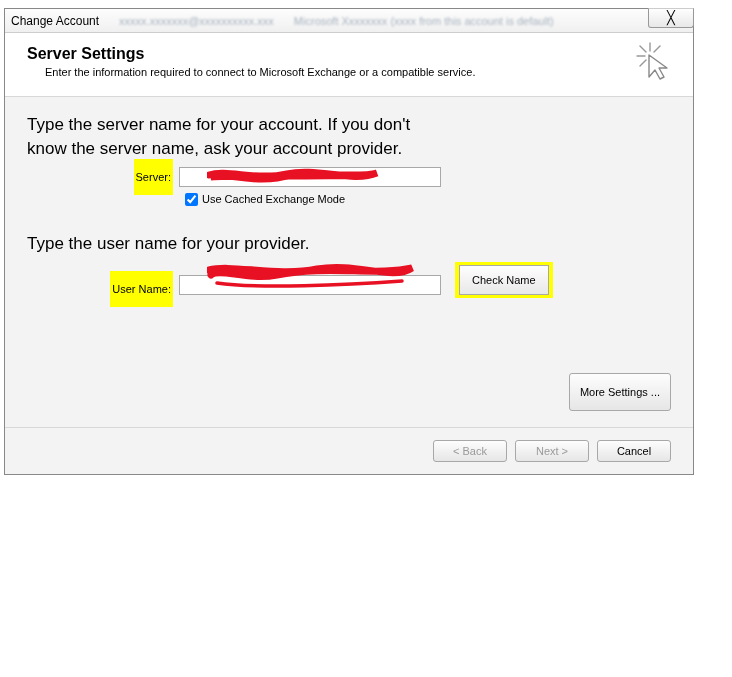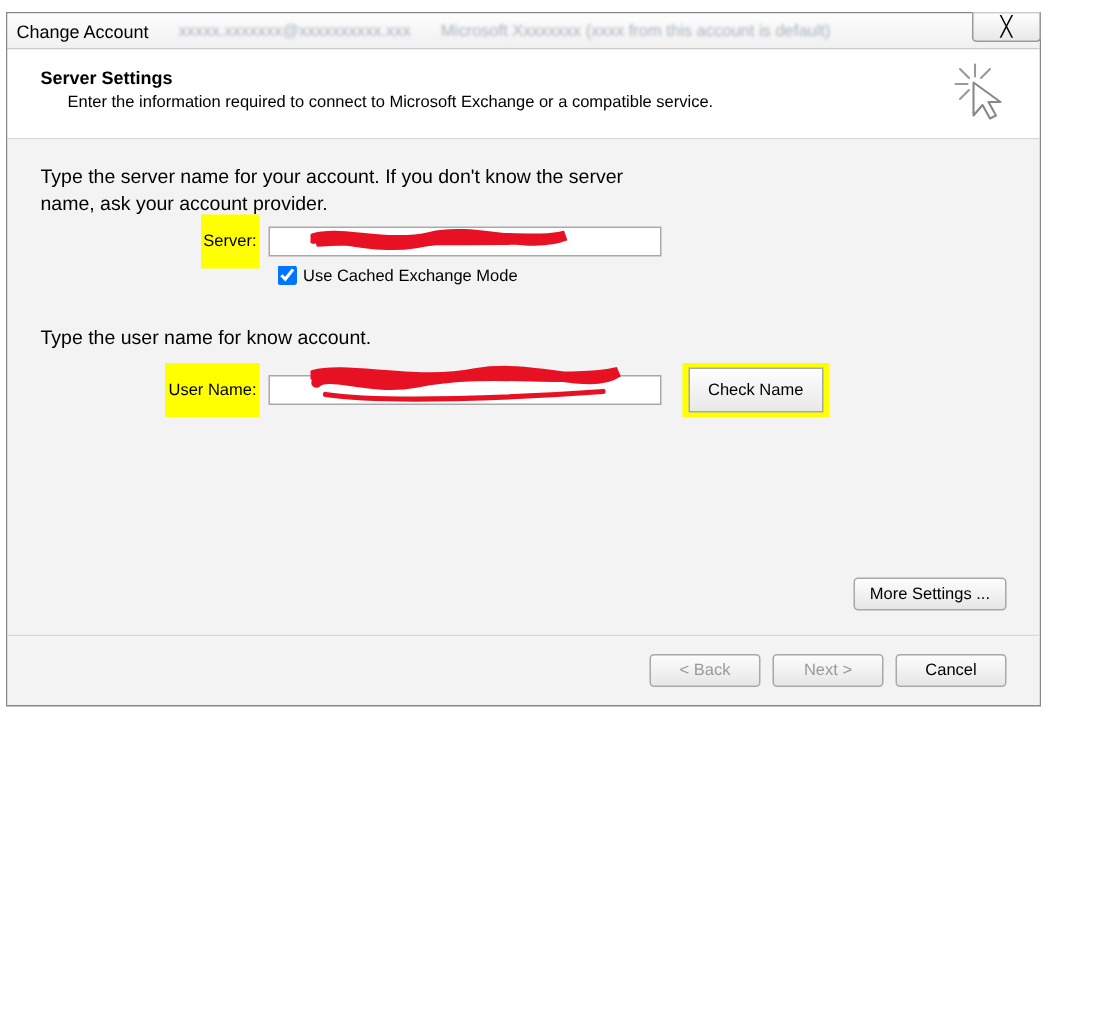--- a/index.html
+++ b/index.html
@@ -58,41 +58,41 @@
     cursor: default;
   }
   .header-area {
     position: relative;
     padding: 12px 20px 18px 22px;
     background: #fff;
     border-bottom: 1px solid #d8d8d8;
   }
   .header-area .heading {
     font-weight: bold;
-    font-size: 12px;
+    font-size: 16px;
   }
   .header-area .subheading {
     font-size: 11px;
     margin-left: 18px;
     margin-top: 3px;
     color: #000;
   }
   .cursor-icon {
     position: absolute;
     right: 18px;
     top: 8px;
   }
   .content-area {
     background: #f3f3f3;
     padding: 16px 22px 60px 22px;
     min-height: 330px;
     position: relative;
   }
   .instruction {
-    font-size: 13px;
+    font-size: 17px;
     color: #000;
     line-height: 1.4;
     max-width: 420px;
   }
   .form-row {
     display: flex;
     align-items: center;
     margin-top: 6px;
   }
   .label {
@@ -151,21 +151,21 @@
     right: -4px;
     top: -3px;
     bottom: -3px;
     background: #ffff00;
     z-index: -1;
   }
   .more-settings-btn {
     position: absolute;
     right: 22px;
     bottom: 16px;
-    height: 22px;
+    height: 38px;
     padding: 0 10px;
     border: 1px solid #a8a8a8;
     border-radius: 3px;
     background: linear-gradient(#fdfdfd,#e6e6e6);
     font-size: 11px;
     cursor: default;
   }
   .footer-area {
     background: #f3f3f3;
     border-top: 1px solid #d8d8d8;
@@ -224,23 +224,23 @@
       <svg class="redact" width="180" height="22" style="top:-2px;" viewBox="0 0 180 22">
         <path d="M2 10 C 20 4, 50 16, 80 9 C 110 2, 145 18, 170 8 C 150 14, 110 5, 70 13 C 40 18, 15 6, 4 12 C 30 10, 100 12, 160 10" stroke="#e81123" stroke-width="7" fill="none" stroke-linecap="round"></path>
       </svg>
     </div>
 
     <div class="checkbox-row">
       <input type="checkbox" checked="" style="">
       <span>Use Cached Exchange Mode</span>
     </div>
 
-    <div class="instruction" style="margin-top:26px;">Type the user name for know account.</div>
-
-    <div class="form-row" style="margin-top:10px; position:relative;">
+    <div class="instruction" style="margin-top:26px;">Type the user name for your provider.</div>
+
+    <div class="form-row" style="margin-top:10px; position:relative;align-items:flex-end;">
       <div class="label"><span class="hl">User Name:</span></div>
       <input type="text" class="text-input" value="" style="">
       <svg class="redact" width="210" height="30" style="top:-4px;" viewBox="0 0 210 30">
         <path d="M2 9 C 25 3, 70 16, 110 8 C 150 1, 185 20, 205 7 C 170 15, 120 4, 70 14 C 40 20, 12 6, 4 14" stroke="#e81123" stroke-width="7" fill="none" stroke-linecap="round"></path>
         <path d="M10 22 C 50 28, 140 24, 195 20" stroke="#e81123" stroke-width="3.5" fill="none" stroke-linecap="round"></path>
       </svg>
       <span class="check-name-hl" style="z-index:0; margin-left:18px;">
         <button class="check-name-btn" style="margin-left:0;">Check Name</button>
       </span>
     </div>

